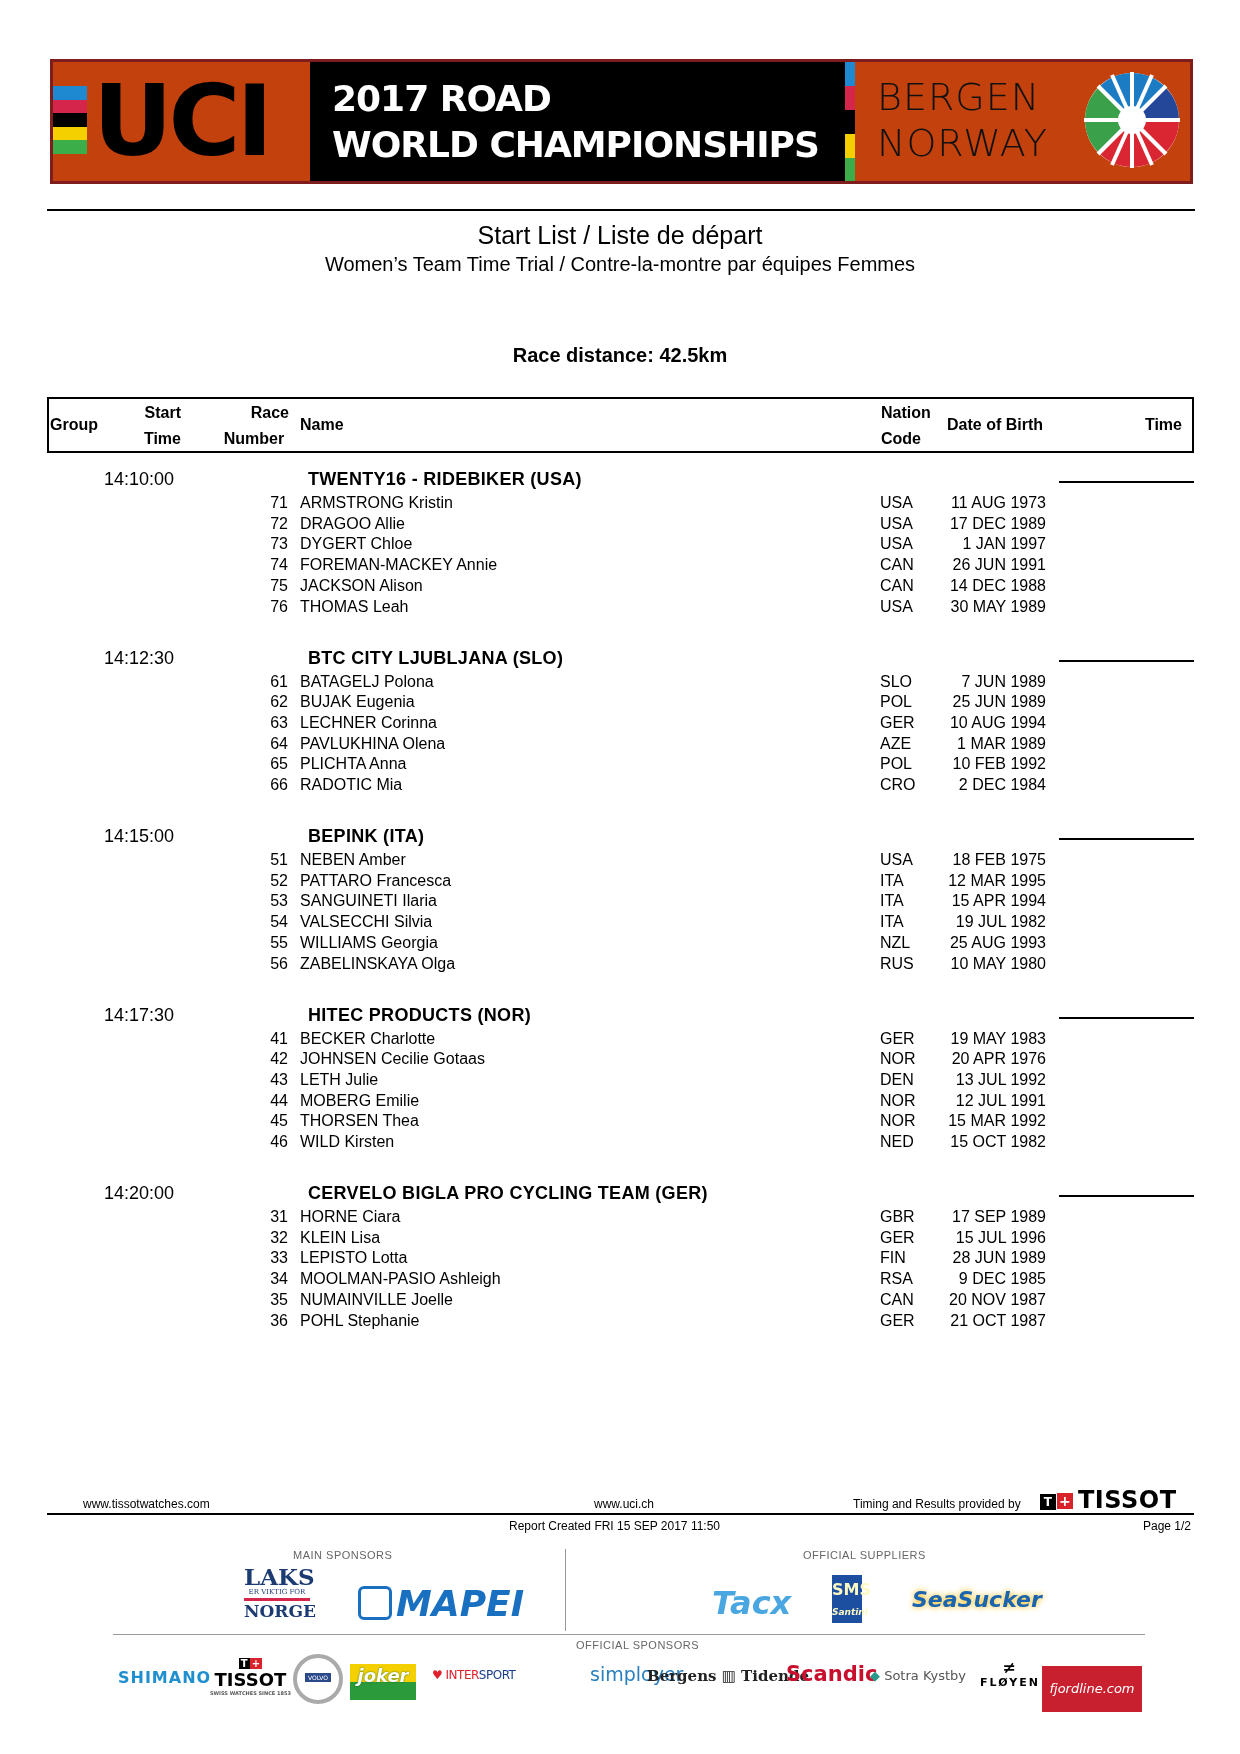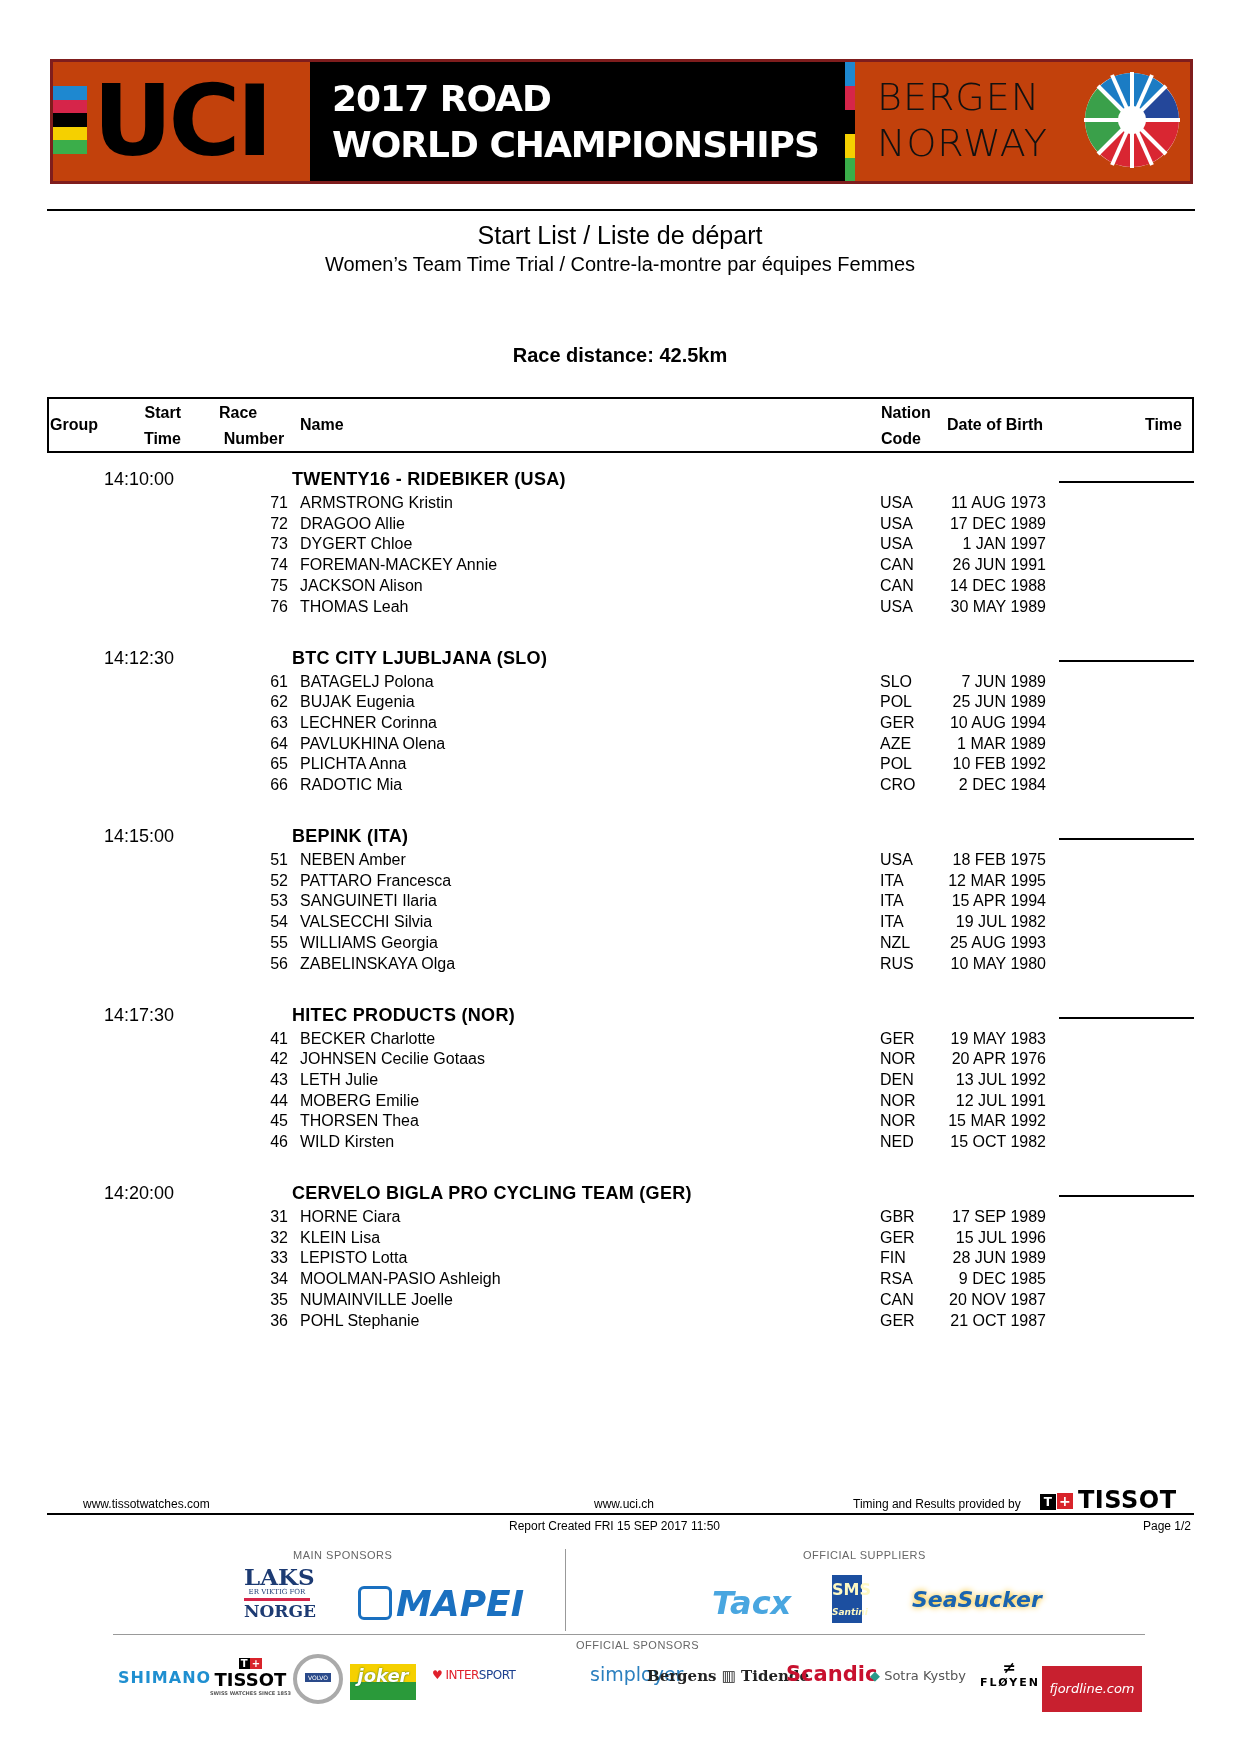--- a/index.html
+++ b/index.html
@@ -25,21 +25,21 @@
   .title-sub { top:253px; font-size:20px; }
   .race-distance { top:344px; font-size:20px; font-weight:bold; }
 
   
   .thead { position:absolute; left:47px; top:397px; width:1143px; height:52px; border:2px solid #000; font-weight:bold; font-size:16px; }
   .thead span { position:absolute; line-height:20px; }
 
   
   .group { position:absolute; left:0; width:1240px; height:178px; }
   .g-time { position:absolute; left:104px; top:0; font-size:18px; line-height:22px; }
-  .g-team { position:absolute; left:292px; top:0; font-size:18px; font-weight:bold; line-height:22px; letter-spacing:0.3px; }
+  .g-team { position:absolute; left:308px; top:0; font-size:18px; font-weight:bold; line-height:22px; letter-spacing:0.3px; }
   .g-line { position:absolute; left:1059px; top:13px; width:135px; height:2px; background:#000; }
   .rider { position:absolute; left:0; width:1240px; height:20px; font-size:16px; line-height:20px; }
   .r-num { position:absolute; left:240px; width:48px; text-align:right; }
   .r-name { position:absolute; left:300px; }
   .r-nat { position:absolute; left:880px; }
   .r-dob { position:absolute; left:930px; width:116px; text-align:right; }
 
   
   .foot-small { position:absolute; font-size:12px; line-height:14px; }
   .tissot-logo { position:absolute; left:1040px; top:1486px; font-family:"DejaVu Sans", sans-serif; font-weight:bold; font-size:24px; letter-spacing:0.5px; }
@@ -103,21 +103,21 @@
 <div class="rule" style="left:47px;top:209px;width:1148px;height:2px;"></div>
 
 <div class="doc-title title-main">Start List / Liste de départ</div>
 <div class="doc-title title-sub">Women’s Team Time Trial / Contre-la-montre par équipes Femmes</div>
 <div class="doc-title race-distance">Race distance: 42.5km</div>
 
 <div class="thead">
   <span style="left:1px;top:16px">Group</span>
   <span style="left:90px;top:4px;width:42px;text-align:right">Start</span>
   <span style="left:90px;top:30px;width:42px;text-align:right">Time</span>
-  <span style="left:170px;top:4px;width:70px;">Race</span>
+  <span style="left:170px;top:4px;width:70px;text-align:right">Race</span>
   <span style="left:170px;top:30px;width:70px;text-align:center">Number</span>
   <span style="left:251px;top:16px">Name</span>
   <span style="left:832px;top:4px">Nation</span>
   <span style="left:832px;top:30px">Code</span>
   <span style="left:898px;top:16px">Date of Birth</span>
   <span style="right:10px;top:16px">Time</span>
 </div>
 
 <div id="groups">
     <div class="group" style="top: 468px;">

